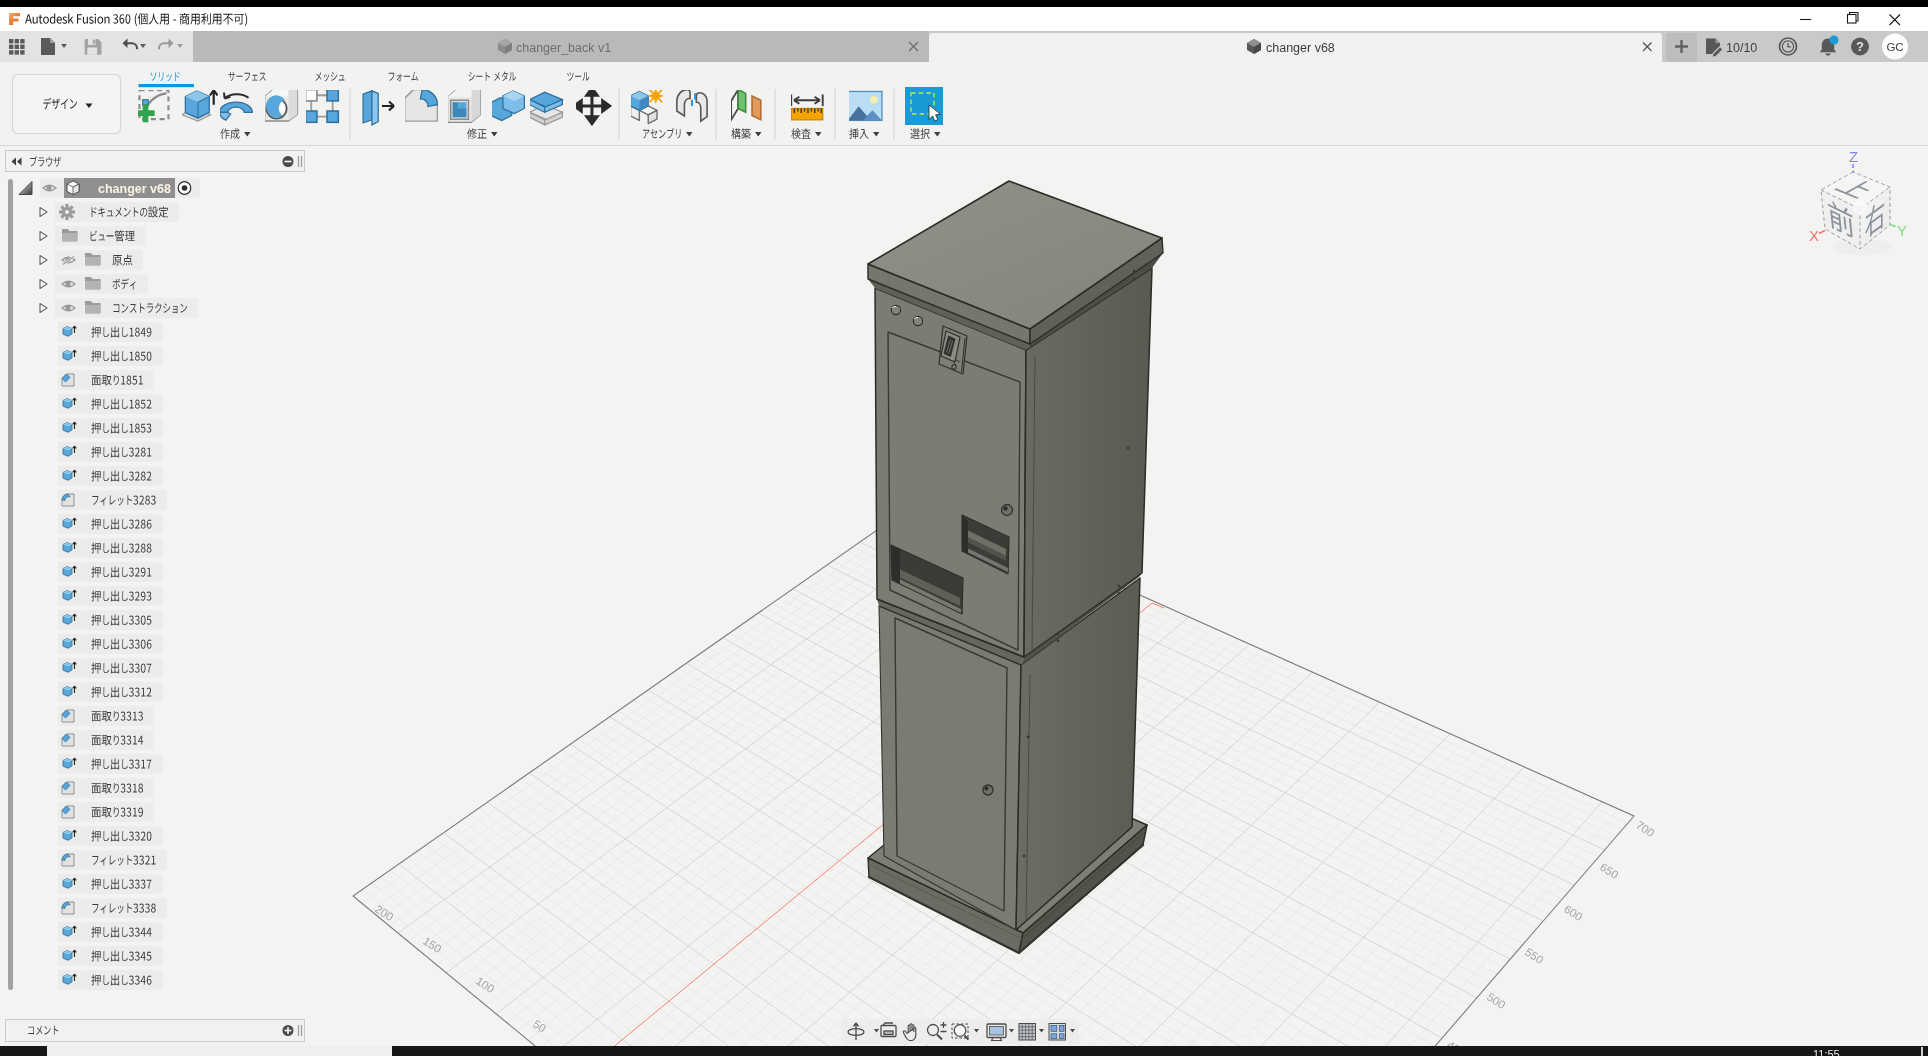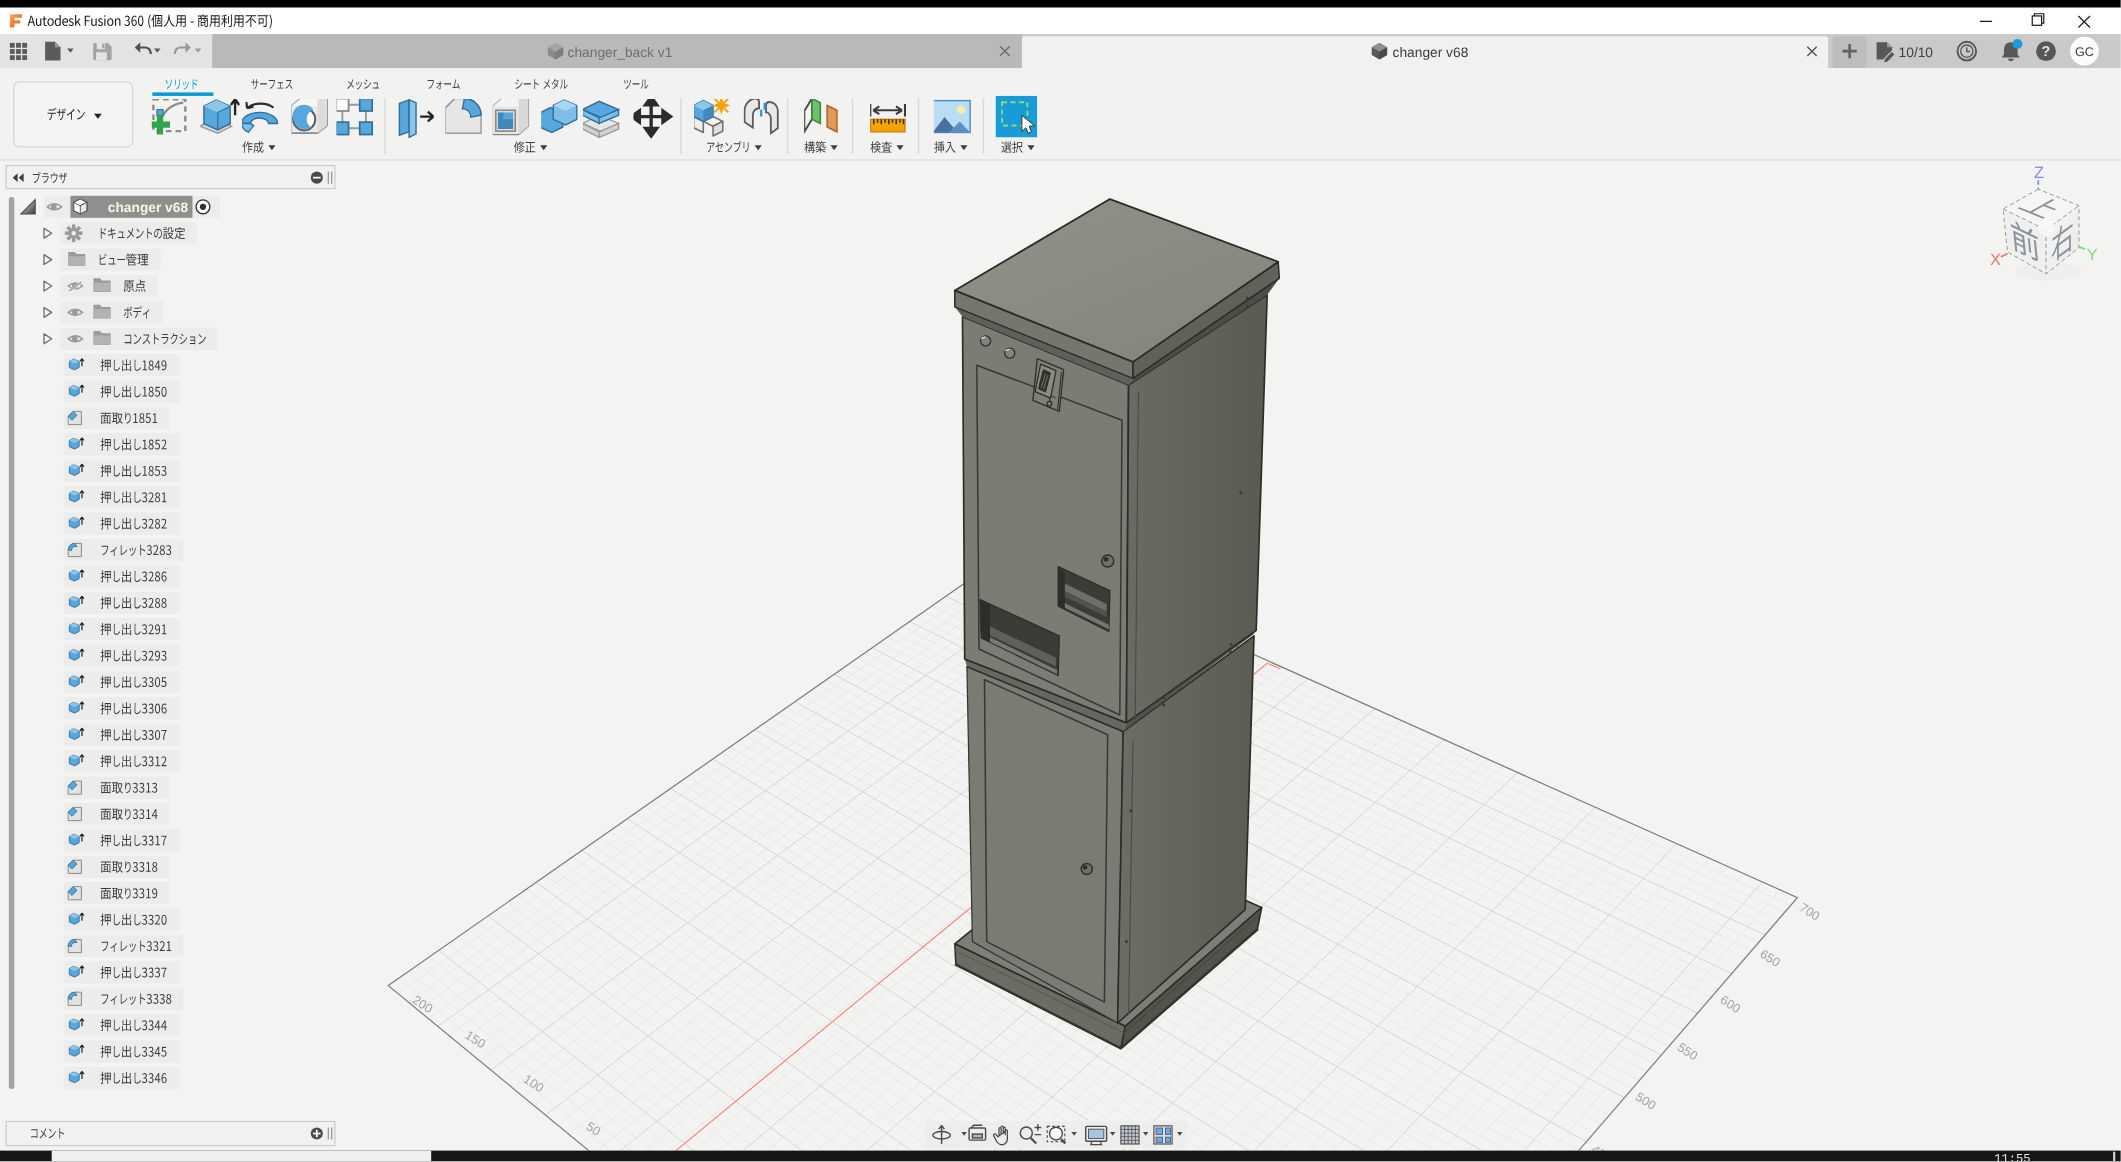--- a/index.html
+++ b/index.html
@@ -1218,13 +1218,13 @@
       <use href="#g45" transform="translate(1400,0) scale(0.72,1)"></use>
       <use href="#g38" transform="translate(2100,0) scale(0.72,1)"></use>
     </g>
     <circle cx="288" cy="12.5" r="5.5" fill="#4a4a4a"></circle>
     <rect x="284.6" y="11.7" width="6.8" height="1.6" fill="#fff"></rect>
     <rect x="287.2" y="9.1" width="1.6" height="6.8" fill="#fff"></rect>
     <path d="M298.5 7 v11 M301.5 7 v11" stroke="#9a9a9a" stroke-width="1.2"></path>
   </svg>
 <div style="position:absolute;left:0;top:1046px;width:1928px;height:10px;background:#161616"></div>
 <div style="position:absolute;left:47px;top:1046px;width:345px;height:10px;background:#efefee"></div>
-<div style="position:absolute;left:1813px;top:1048px;width:60px;height:8px;overflow:hidden;color:#e8e8e8;font-size:11px;font-family:Liberation Mono, monospace">11:55</div>
+<div style="position:absolute;left:1813px;top:1048px;width:60px;height:8px;overflow:hidden;color:#e8e8e8;font-size:11px;font-family:Liberation Sans, sans-serif">11:55</div>
 <div style="position:absolute;left:1921px;top:1047px;width:2px;height:9px;background:#d0d0d0"></div>
 </body></html>

